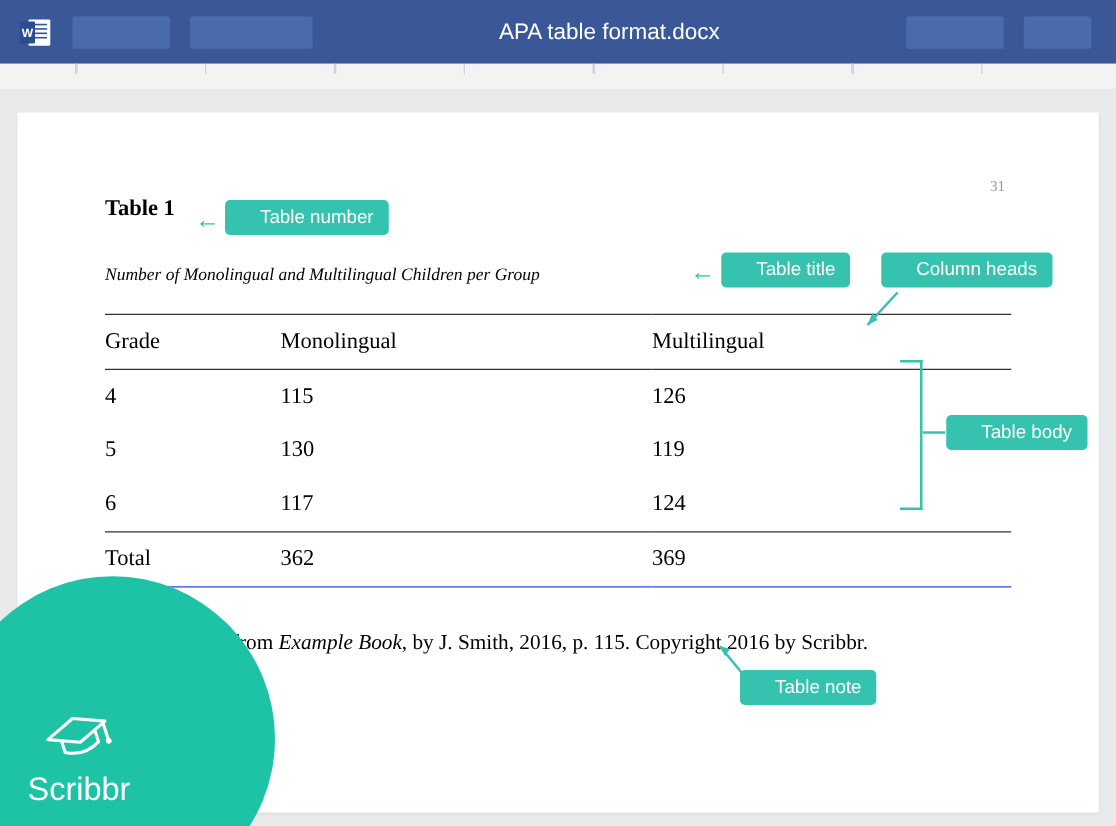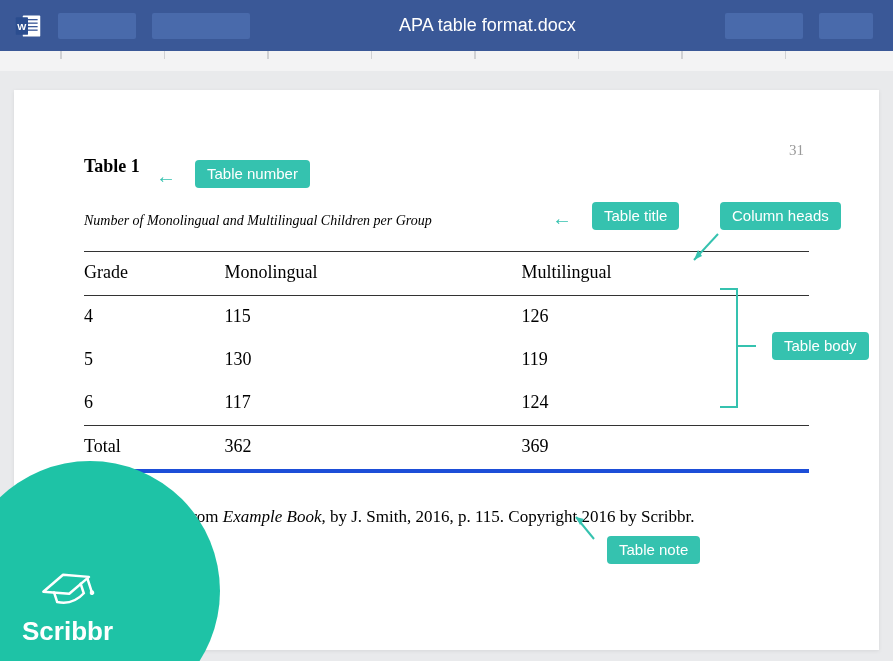--- a/index.html
+++ b/index.html
@@ -68,21 +68,21 @@
     box-shadow: 0 1px 4px rgba(0,0,0,0.08);
     padding: 56px 70px 30px 70px;
     font-family: "Times New Roman", Georgia, Times, serif;
     color: #000;
   }
   .page-num {
     position: absolute;
     right: 75px;
     top: 52px;
     color: #9a9a9a;
-    font-size: 15px;
+    font-size: 12px;
   }
   .tbl-number {
     font-weight: bold;
     font-size: 18px;
     margin-top: 10px;
     margin-bottom: 36px;
   }
   .tbl-title {
     font-style: italic;
     font-size: 14px;
@@ -92,39 +92,38 @@
     width: 100%;
     border-collapse: collapse;
     font-size: 18px;
   }
   table.apa th, table.apa td {
     text-align: left;
     padding: 10px 0 12px 0;
     font-weight: normal;
   }
   table.apa thead tr { border-top: 1px solid #333; border-bottom: 1px solid #333; }
-  table.apa tbody tr.total-row { border-top: 1px solid #333; border-bottom: 4px solid #1d4ed8; }
+  table.apa tbody tr.total-row { border-top: 1px solid #333; border-bottom: 1px solid #1d4ed8; }
   .note {
     font-size: 17px;
     margin-top: 34px;
   }
   .note .note-word { font-style: italic; }
   .note .book-title { font-style: italic; }
 
   
   .ann {
     position: absolute;
     background: #35c2af;
     color: #fff;
     font-family: "Segoe UI", Arial, sans-serif;
     font-size: 15px;
-    padding: 5px 12px 6px 12px;
+    padding: 5px 12px 6px 28px;
     border-radius: 4px;
     white-space: nowrap;
-    margin-left: 15px;
   }
   .arrow {
     position: absolute;
     color: #35c2af;
   }
   .arrow.left::before {
     content: "←";
     font-size: 20px;
     font-weight: bold;
   }
@@ -157,21 +156,21 @@
     left: 22px;
     bottom: 14px;
     display: flex;
     flex-direction: column;
     align-items: center;
     color: #fff;
   }
   .scribbr-text {
     font-family: "Segoe UI", Arial, sans-serif;
     font-size: 26px;
-    font-weight: 700;
+    font-weight: 400;
     margin-top: 4px;
   }
 </style>
 </head>
 <body>
 
 <div class="titlebar">
   <div class="word-icon">
     <svg viewBox="0 0 32 32" width="28" height="28">
       <rect x="10" y="4" width="20" height="24" fill="#fff" rx="1"></rect>

